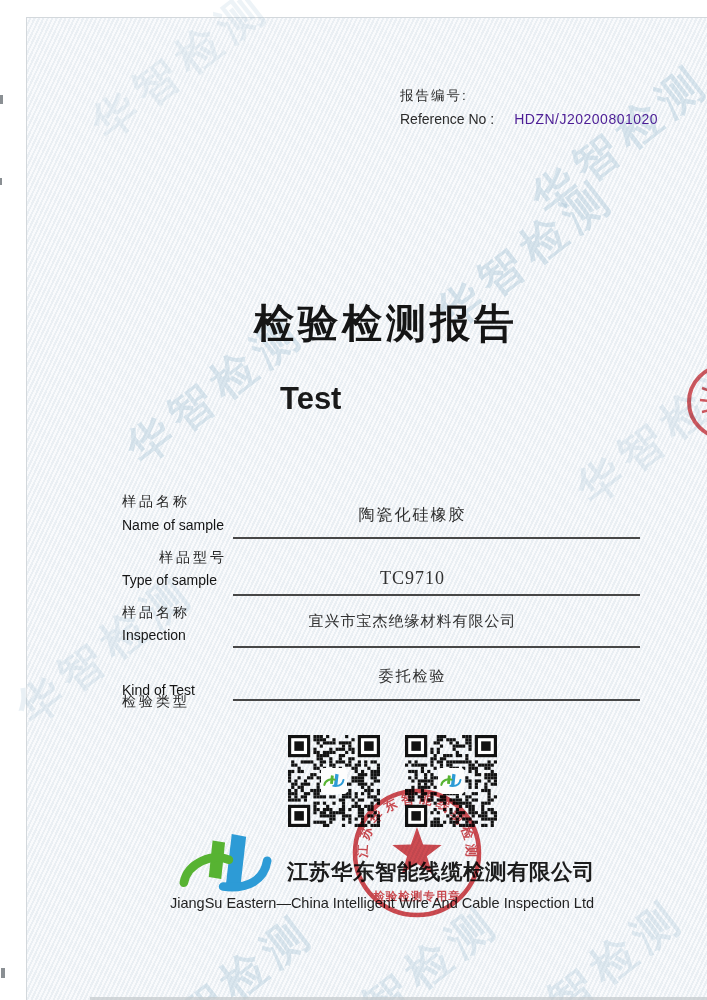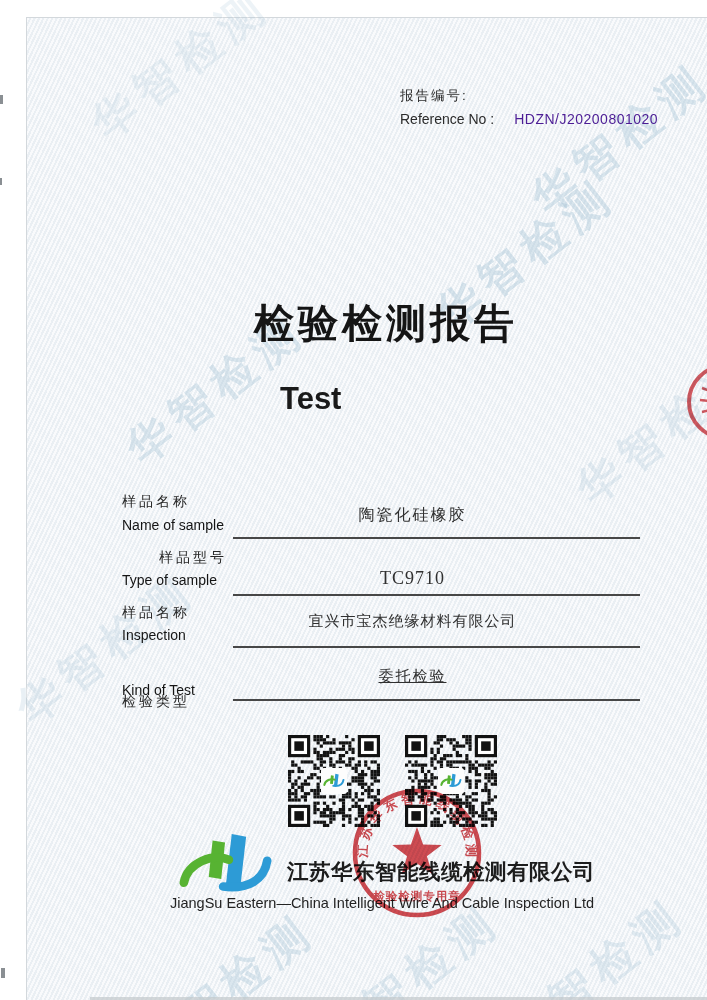--- a/index.html
+++ b/index.html
@@ -90,21 +90,21 @@
   <div class="content f-value" style="top:532px;font-size:18px;letter-spacing:1px;margin-top:36px;">TC9710</div>
   <div class="f-line" style="top:594px;"></div>
 
   <div class="content f-label-cn" style="top:604px;">样品名称</div>
   <div class="content f-label-en" style="top:627px;">Inspection</div>
   <div class="content f-value" style="top:612px;font-size:15px;letter-spacing:1px;">宜兴市宝杰绝缘材料有限公司</div>
   <div class="f-line" style="top:646px;"></div>
 
   <div class="content f-label-cn" style="top:659px;margin-top:34px;">检验类型</div>
   <div class="content f-label-en" style="top:682px;">Kind of Test</div>
-  <div class="content f-value" style="top:667px;font-size:15px;letter-spacing:2px;text-decoration:underline;">委托检验</div>
+  <div class="content f-value" style="top:667px;font-size:15px;letter-spacing:2px;">委托检验</div>
   <div class="f-line" style="top:699px;"></div>
 
   <svg class="hidden-defs" aria-hidden="true">
     <defs>
       <symbol id="logo-sym" viewBox="0 0 100 72">
         <path d="M36,10 L49,12 L45,50 L32,48 Z" fill="#57b332"></path>
         <path d="M56,3 L71,6 L65,58 L50,55 Z" fill="#2d9bd6"></path>
         <path d="M6,54 C10,33 36,23 53,30" stroke="#57b332" stroke-width="9" fill="none" stroke-linecap="round"></path>
         <path d="M47,58 C73,61 90,51 93,31" stroke="#2d9bd6" stroke-width="9" fill="none" stroke-linecap="round"></path>
       </symbol>

